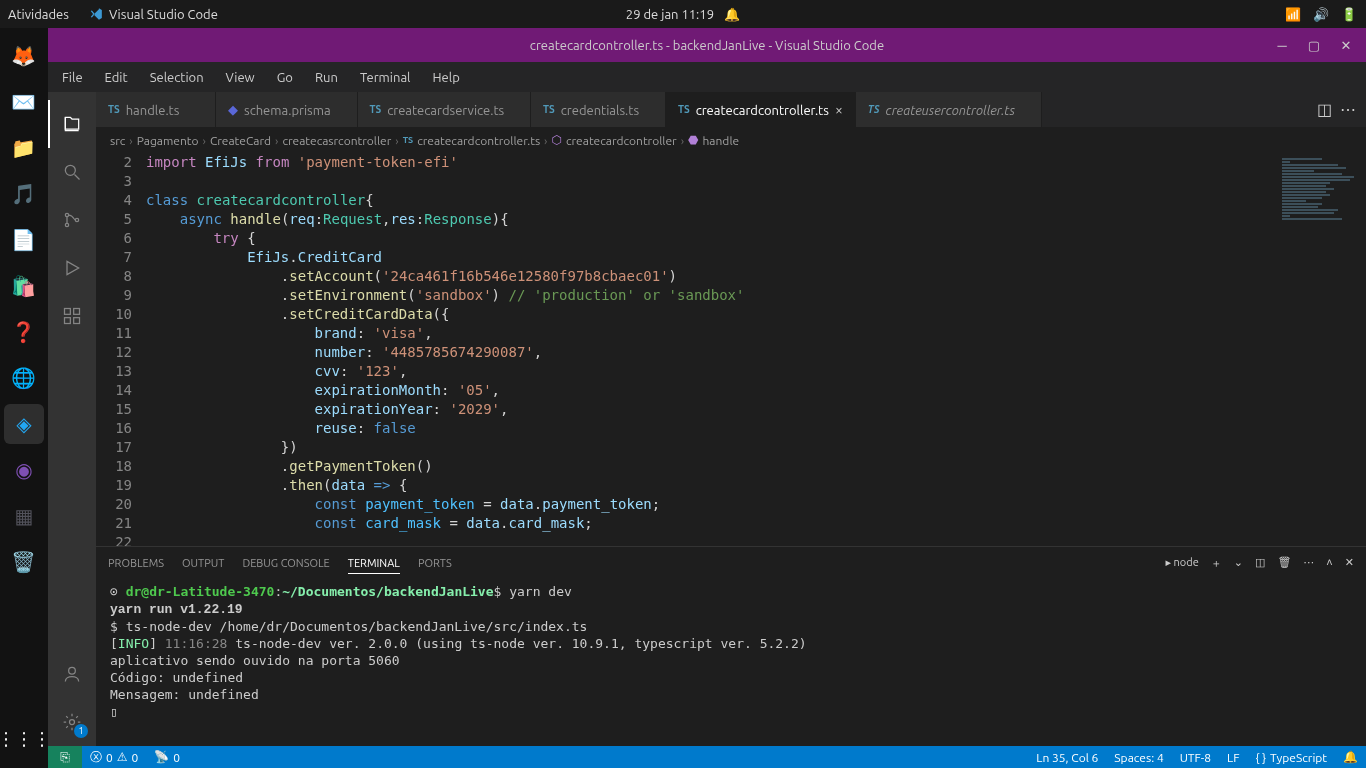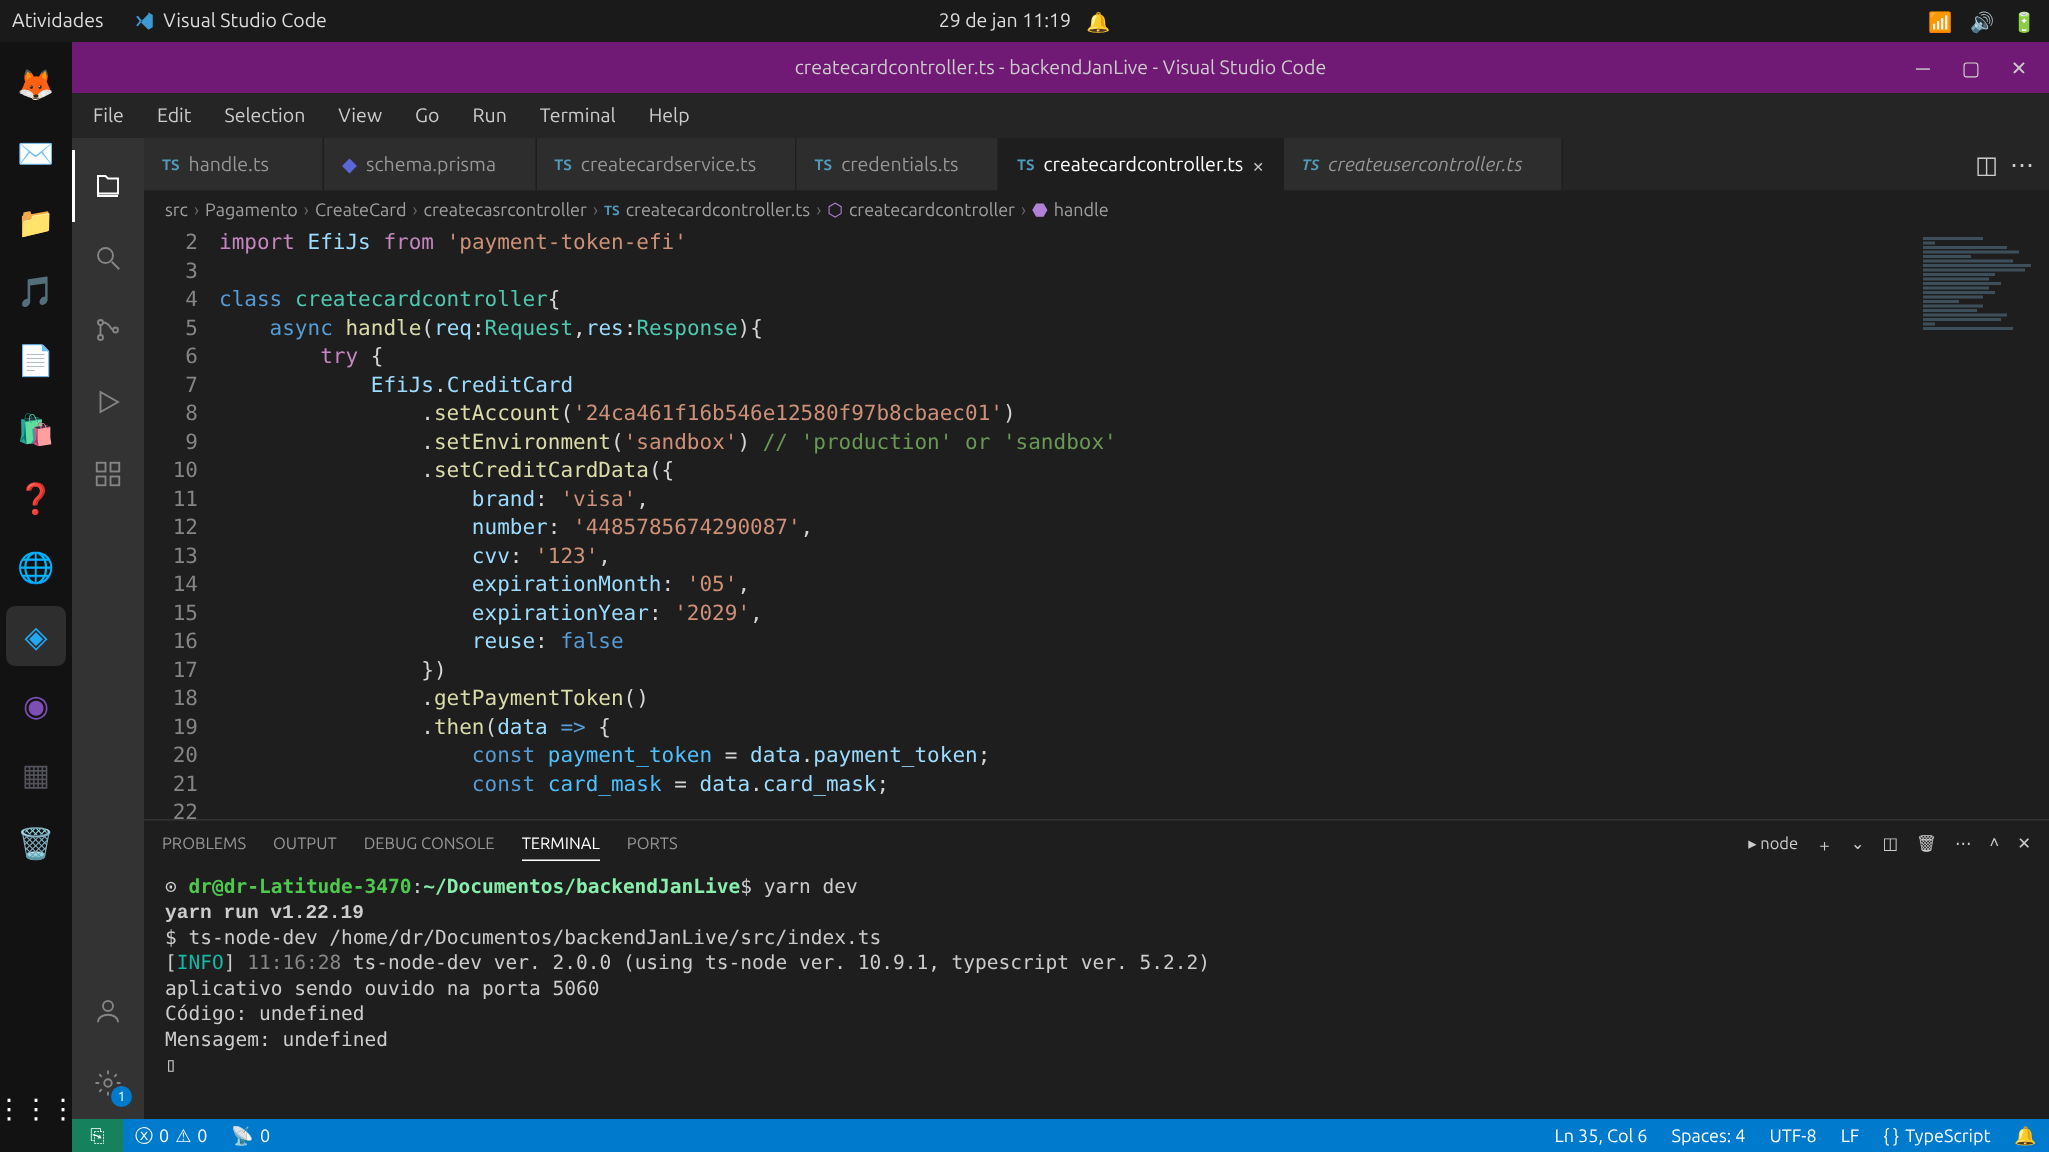--- a/index.html
+++ b/index.html
@@ -74,21 +74,21 @@
 .const { color: #4fc1ff; }
 
 .panel { height: 200px; border-top: 1px solid #333; background: #1e1e1e; display: flex; flex-direction: column; }
 .panel-tabs { height: 32px; display: flex; align-items: center; padding: 0 12px; gap: 18px; font-size: 11px; color: #969696; }
 .panel-tabs .ptab { text-transform: uppercase; padding: 4px 0; }
 .panel-tabs .ptab.active { color: #fff; border-bottom: 1px solid #fff; }
 .panel-tabs .actions { margin-left: auto; display: flex; gap: 12px; color:#ccc;}
 .terminal { flex: 1; padding: 4px 14px; font-family: monospace; font-size: 13px; line-height: 17px; overflow: hidden; }
 .terminal .prompt-user { color: #4ec94e; font-weight: bold; }
 .terminal .prompt-path { color: #86efac; font-weight: bold; }
-.terminal .info-tag { color: #14b8a6; }
+.terminal .info-tag { color: #86efac; }
 .terminal .yarn { font-weight: bold; font-family: Liberation Mono, monospace; }
 
 .statusbar { height: 22px; background: #007acc; display: flex; align-items: center; font-size: 12px; color: #fff; }
 .statusbar .remote { background: #16825d; height: 100%; width: 34px; display:flex; align-items:center; justify-content:center; }
 .statusbar .sb-item { padding: 0 8px; display: flex; align-items: center; gap: 4px; }
 .statusbar .right { margin-left: auto; display: flex; }
 
 svg.icon { width: 20px; height: 20px; }
 </style>
 </head>

